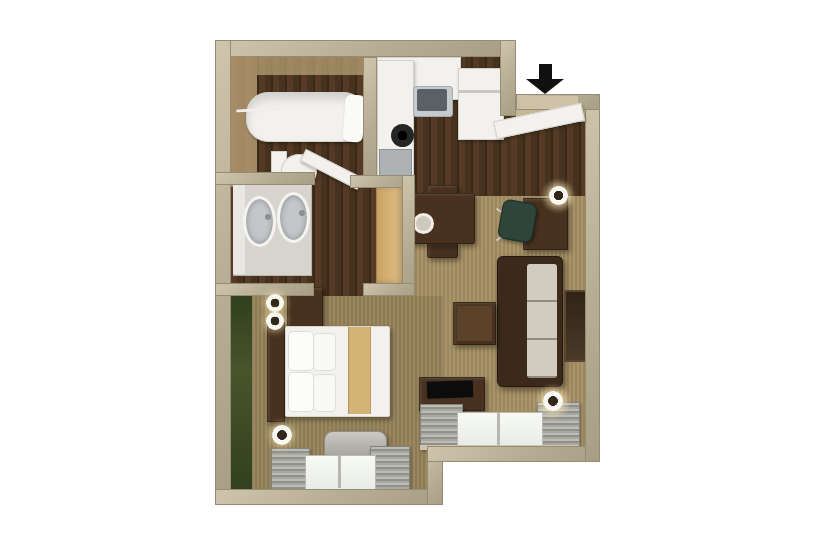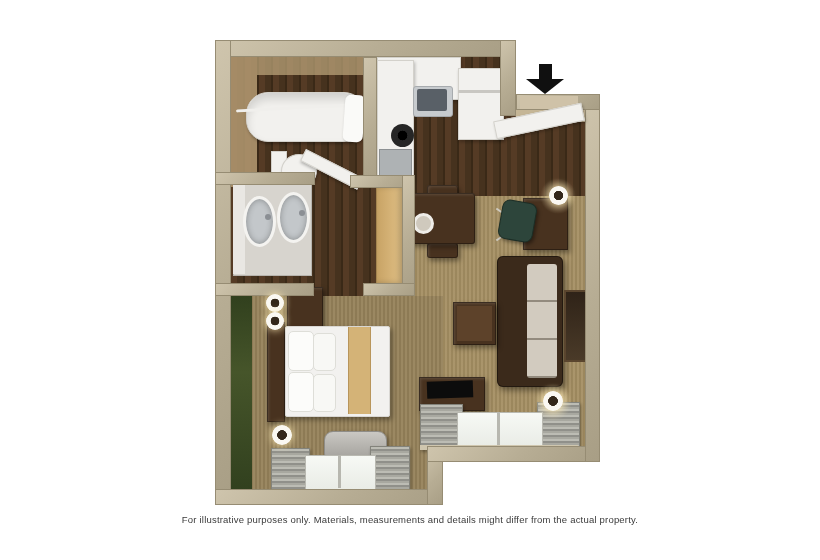--- a/index.html
+++ b/index.html
@@ -127,14 +127,13 @@
 
     <div class="a glow" style="left:540px;top:178px;width:36px;height:36px"></div>
     <div class="a glow" style="left:534px;top:383px;width:38px;height:38px"></div>
     <div class="a sconce" style="left:549px;top:186px;width:19px;height:19px"></div>
     <div class="a sconce" style="left:543px;top:391px;width:20px;height:20px"></div>
     <div class="a sconce" style="left:266px;top:294px;width:18px;height:18px"></div>
     <div class="a sconce" style="left:266px;top:312px;width:18px;height:18px"></div>
     <div class="a sconce" style="left:272px;top:425px;width:20px;height:20px"></div>
   </div>
 
-  <div class="a" id="disclaimer">For illustrative purposes only.  Materials, measurements and details might differ from the actual property.</div>
 </div>
 
 </body></html>

